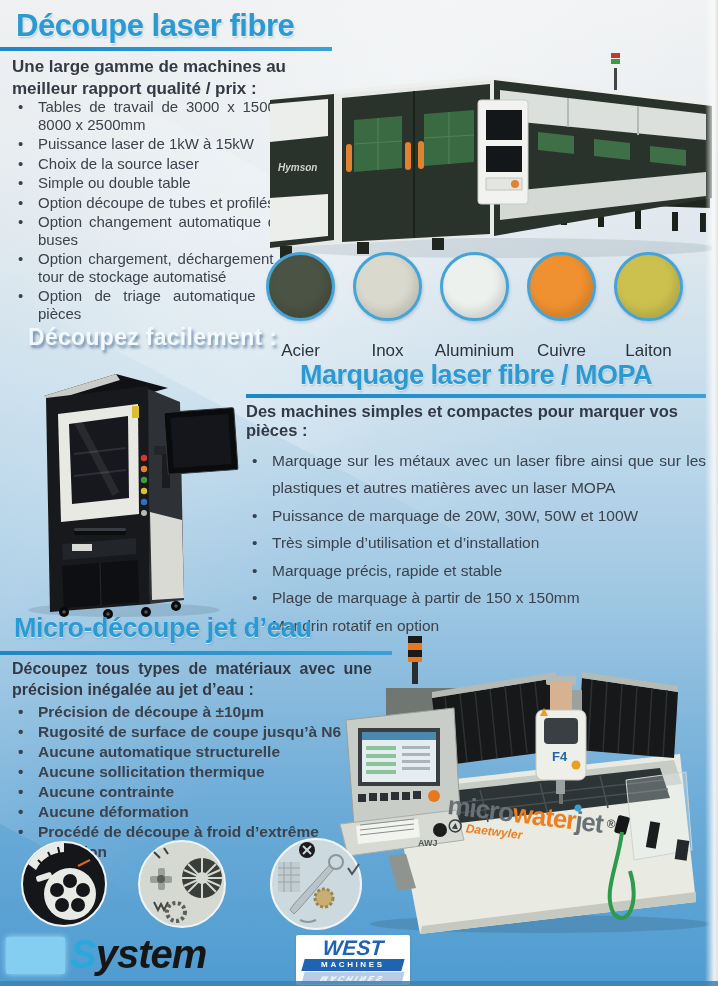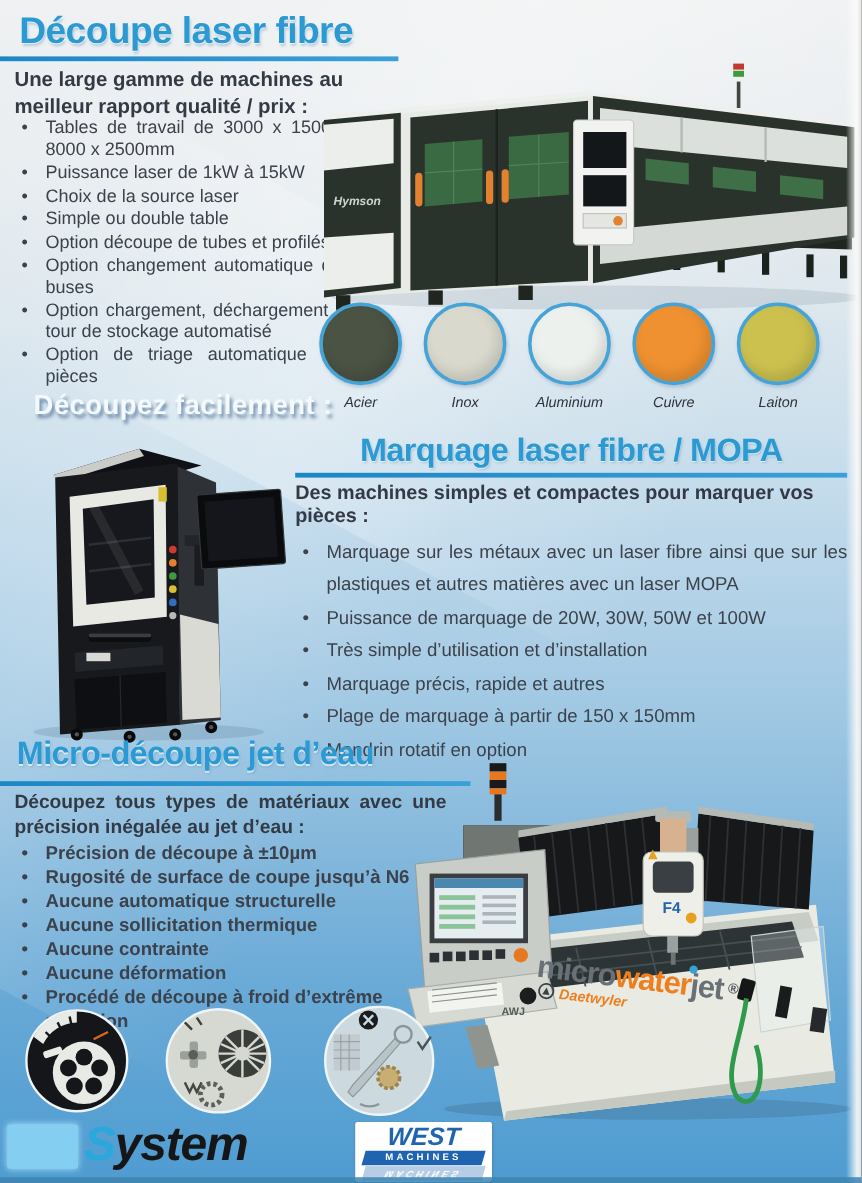--- a/index.html
+++ b/index.html
@@ -38,21 +38,21 @@
 
   .machine-svg { position:absolute; }
   .svg-laser { left:262px; top:50px; }
   .svg-marker { left:16px; top:362px; }
   .svg-waterjet { left:330px; top:634px; }
 
   .materials { position:absolute; left:257px; top:252px; display:flex; }
   .material { width:87px; display:flex; flex-direction:column; align-items:center; }
   .material-circle { width:69px; height:69px; border-radius:50%; border:3px solid #45a3d6;
     box-shadow:inset -4px -6px 10px rgba(0,0,0,.12), 1px 2px 3px rgba(60,100,140,.25); }
-  .material-label { margin-top:7px; font-size:12px; color:#2c323b;font-style:italic; }
+  .material-label { margin-top:20px; font-size:17px; color:#2c323b; }
 
   .caption-easy { position:absolute; left:28px; top:324px; font-size:23px; font-weight:bold; color:#f4f9fd;
     text-shadow:2px 3px 3px rgba(45,85,130,.6); letter-spacing:.3px; }
 
   .sec2 { position:absolute; left:246px; top:360px; width:460px; }
   .sec2 h2 { text-align:center; font-size:27px; }
   .title2 { position:relative; left:auto; top:auto; }
   .rule2 { position:relative; margin-top:3px; width:100%; }
   .intro2 { margin-top:4px; font-size:16.5px; }
   .bullets2 { margin-top:7px; font-size:15.5px; line-height:1.78; text-align:justify; }
@@ -249,21 +249,21 @@
 
   <div class="sec2">
     <h2 class="sec-title title2">Marquage laser fibre / MOPA</h2>
     <div class="rule rule2"></div>
     <p class="intro intro2">Des machines simples et compactes pour marquer vos pièces :</p>
     <ul class="bullets bullets2">
 
     <li>Marquage sur les métaux avec un laser fibre ainsi que sur les plastiques et autres matières avec un laser MOPA</li>
         <li>Puissance de marquage de 20W, 30W, 50W et 100W</li>
         <li>Très simple d’utilisation et d’installation</li>
-        <li>Marquage précis, rapide et autres</li>
+        <li>Marquage précis, rapide et stable</li>
         <li>Plage de marquage à partir de 150 x 150mm</li>
         <li>Mandrin rotatif en option</li>
       </ul>
   </div>
 
   <h2 class="sec-title title3">Micro-découpe jet d’eau</h2>
   <div class="rule rule3"></div>
   <p class="intro intro3">Découpez tous types de matériaux avec une précision inégalée au jet d’eau :</p>
   <ul class="bullets bullets3">
 

